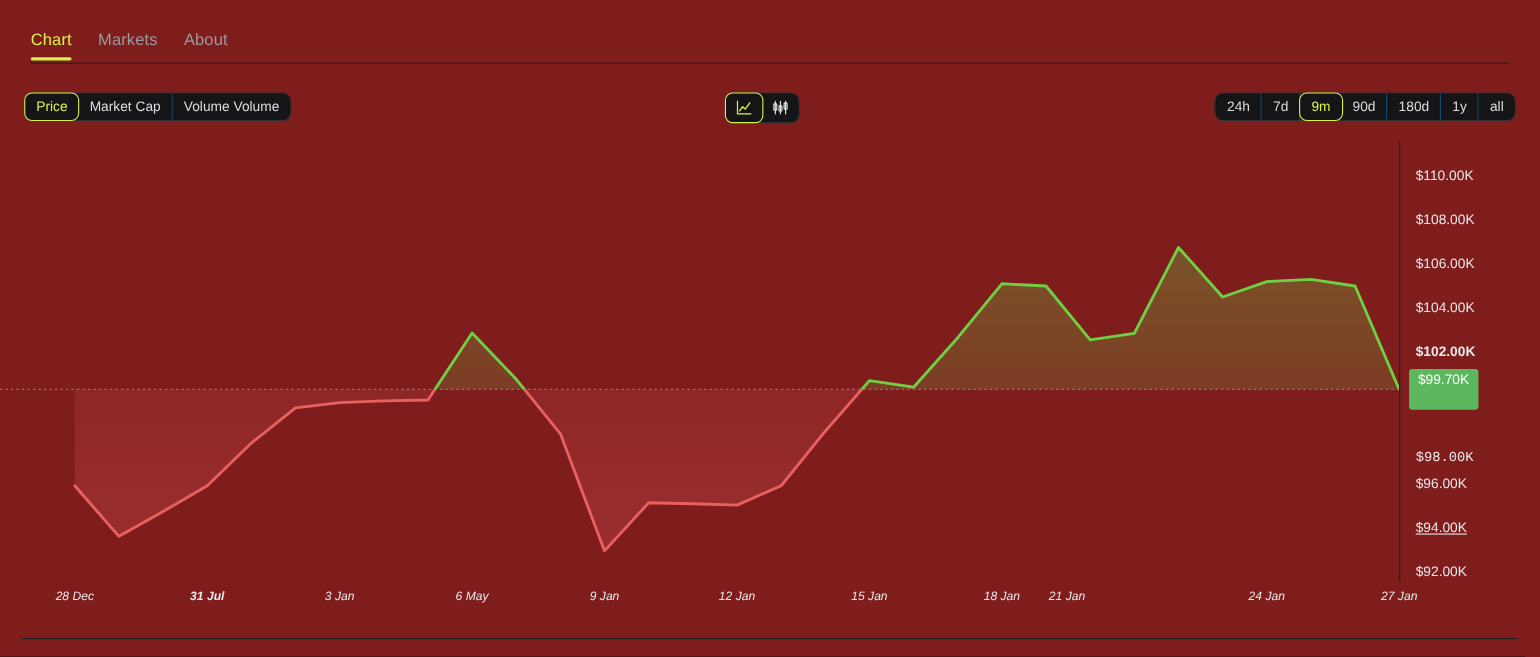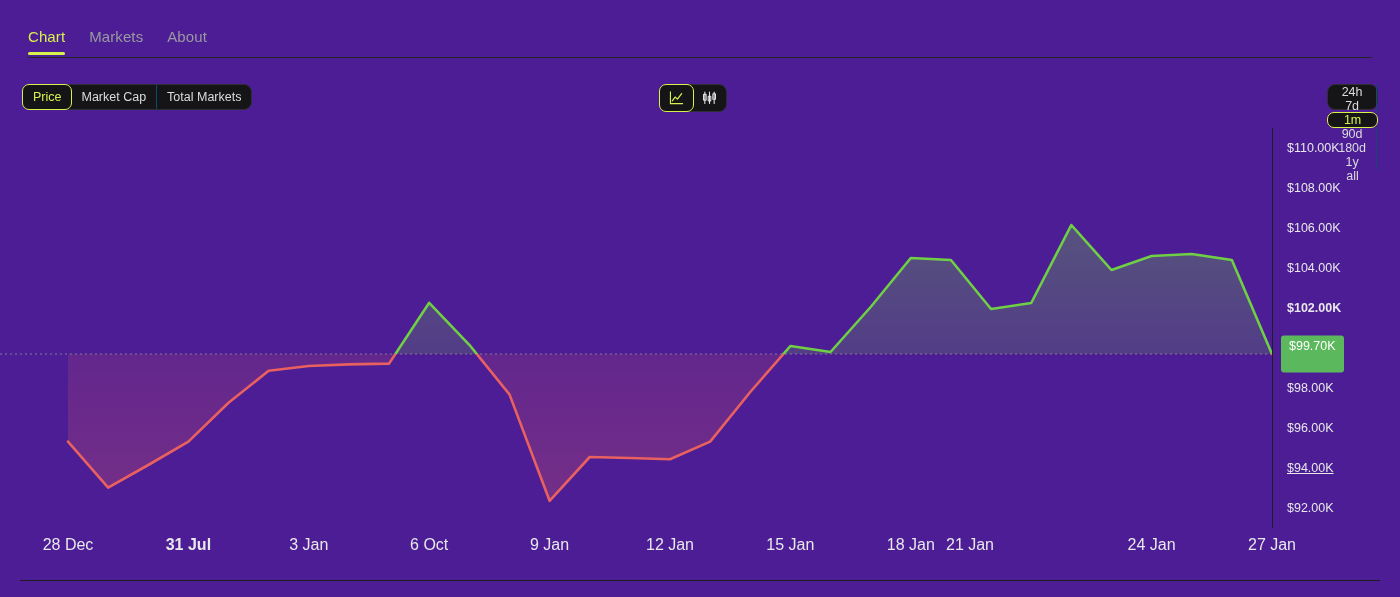--- a/index.html
+++ b/index.html
@@ -2,21 +2,21 @@
 <html><head>
 <meta charset="utf-8">
 <style>
   * { box-sizing: border-box; margin: 0; padding: 0; }
   html, body {
     width: 1400px; height: 597px;
     background: #0d0d0f;
     font-family: "Liberation Sans", sans-serif;
     overflow: hidden;
   }
-  .page { position: relative; width: 1400px; height: 597px; background: #4c1d95; }
+  .page { position: relative; width: 1400px; height: 597px; background: #7f1d1d; }
 
   
   .tabs-bar {
     position: absolute; left: 0; top: 0; width: 1400px; height: 58px;
   }
   .tabs { position: absolute; left: 28px; top: 28px; display: flex; gap: 24px; }
   .tab {
     font-size: 15px; color: #9a9a9f; padding-bottom: 10px;
     cursor: pointer; letter-spacing: 0.1px; position: relative; white-space: nowrap;
   }
@@ -44,52 +44,52 @@
     cursor: pointer; border-right: 1px solid #0c4a6e; white-space: nowrap;
     position: relative;
   }
   .seg:last-child { border-right: none; }
   .seg.active {
     color: #d9f24b; border: 1px solid #d9f24b; border-radius: 7px;
     margin: -1px; z-index: 2; background: #151517;
   }
 
   .metric-group { position: absolute; left: 22px; top: 8px; }
-  .range-group  { position: absolute; right: 22px; top: 8px; flex-direction: column; }
+  .range-group  { position: absolute; right: 22px; top: 8px; }
   .type-group   { position: absolute; left: 659px; top: 8px; height: 28px; }
   .type-group .seg { padding: 0 9px; }
   .icon-svg { display: block; }
 
   
   .chart-wrap { position: absolute; left: 0; top: 128px; width: 1400px; height: 400px; }
   .plot {
     position: absolute; left: 0; top: 0; width: 1272px; height: 400px;
   }
   .plot svg { display: block; }
 
   .yaxis {
     position: absolute; left: 1272px; top: 0; width: 128px; height: 400px;
     border-left: 1px solid #1f1f22;
   }
   .ytick {
     position: absolute; left: 14px; font-size: 12.5px; color: #e8e8ea;
-    transform: translateY(-50%); white-space: nowrap;
+    transform: translateY(-50%); white-space: nowrap; margin-top: 12px;
   }
   .price-badge {
     position: absolute; left: 8px; transform: translateY(-50%);
     background: #5cb85c; color: #ffffff; font-size: 12.5px;
     padding: 3px 8px 20px 8px; border-radius: 3px; white-space: nowrap;
     z-index: 5; font-weight: 400;
   }
 
   
   .xaxis { position: absolute; left: 0; top: 528px; width: 1272px; height: 34px; }
   .xtick {
-    position: absolute; top: 8px; font-size: 16px; color: #e8e8ea;
-    transform: translateX(-50%); white-space: nowrap;
+    position: absolute; top: 8px; font-size: 11px; color: #e8e8ea;
+    transform: translateX(-50%); white-space: nowrap; font-style: italic;
   }
   .xtick.bold { font-weight: 700; }
 
   .bottom-rule {
     position: absolute; left: 20px; right: 20px; top: 580px;
     height: 1px; background: #1d1d20;
   }
 </style>
 </head>
 <body>
@@ -103,21 +103,21 @@
         <div class="tab">About</div>
       </div>
     <div class="tabs-rule"></div>
   </div>
 
   <div class="controls">
 
     <div class="seg-group metric-group" id="metric-group">
         <div class="seg active">Price</div>
         <div class="seg">Market Cap</div>
-        <div class="seg">Total Markets</div>
+        <div class="seg">Volume Volume</div>
       </div>
 
     <div class="seg-group type-group">
       <div class="seg active">
         <span>
           <svg class="icon-svg" width="15" height="14" viewBox="0 0 16 15" fill="none">
             <path d="M1.5 1v12.5h13" stroke="#d9f24b" stroke-width="1.2" stroke-linecap="round"></path>
             <path d="M3.5 10.5l3-4 2.5 2.2 4.5-6" stroke="#d9f24b" stroke-width="1.3" stroke-linecap="round" stroke-linejoin="round"></path>
           </svg>
         </span>
@@ -134,21 +134,21 @@
               <rect x="11.6" y="2.9" width="2.8" height="6.0" rx="0.4"></rect>
             </g>
           </svg>
         </span>
       </div>
     </div>
 
     <div class="seg-group range-group" id="range-group">
         <div class="seg">24h</div>
         <div class="seg">7d</div>
-        <div class="seg active">1m</div>
+        <div class="seg active">9m</div>
         <div class="seg">90d</div>
         <div class="seg">180d</div>
         <div class="seg">1y</div>
         <div class="seg">all</div>
       </div>
   </div>
 
   <div class="chart-wrap">
     <div class="plot">
       <svg id="chart-svg" width="1272" height="400" viewBox="0 0 1272 400" preserveAspectRatio="none">
@@ -180,33 +180,33 @@
 
     </div>
 
     <div class="yaxis" id="yaxis">
         <div class="ytick" style="top: 20px;">$110.00K</div>
         <div class="ytick" style="top: 60px; text-align: center;">$108.00K</div>
         <div class="ytick" style="top: 100px;">$106.00K</div>
         <div class="ytick" style="top: 140px;">$104.00K</div>
         <div class="ytick" style="top: 180px; font-weight: bold;">$102.00K</div>
         <div class="ytick" style="top: 220px; opacity: 0.55;">$100.00K</div>
-        <div class="ytick" style="top: 260px;">$98.00K</div>
+        <div class="ytick" style="top: 276px; font-family: Liberation Mono, monospace;">$98.00K</div>
         <div class="ytick" style="top: 300px;">$96.00K</div>
         <div class="ytick" style="top: 340px; text-decoration: underline;">$94.00K</div>
         <div class="ytick" style="top: 380px;">$92.00K</div>
         <div class="price-badge" style="top: 226px;">$99.70K</div>
       </div>
   </div>
 
   <div class="xaxis" id="xaxis">
       <div class="xtick" style="left: 68px;">28 Dec</div>
       <div class="xtick bold" style="left: 188.4px;">31 Jul</div>
       <div class="xtick" style="left: 308.8px;">3 Jan</div>
-      <div class="xtick" style="left: 429.2px;">6 Oct</div>
+      <div class="xtick" style="left: 429.2px;">6 May</div>
       <div class="xtick" style="left: 549.6px;">9 Jan</div>
       <div class="xtick" style="left: 670px;">12 Jan</div>
       <div class="xtick" style="left: 790.4px;">15 Jan</div>
       <div class="xtick" style="left: 910.8px;">18 Jan</div>
       <div class="xtick" style="left: 970px;">21 Jan</div>
       <div class="xtick" style="left: 1151.6px;">24 Jan</div>
       <div class="xtick" style="left: 1272px;">27 Jan</div>
     </div>
 
   <div class="bottom-rule"></div>

